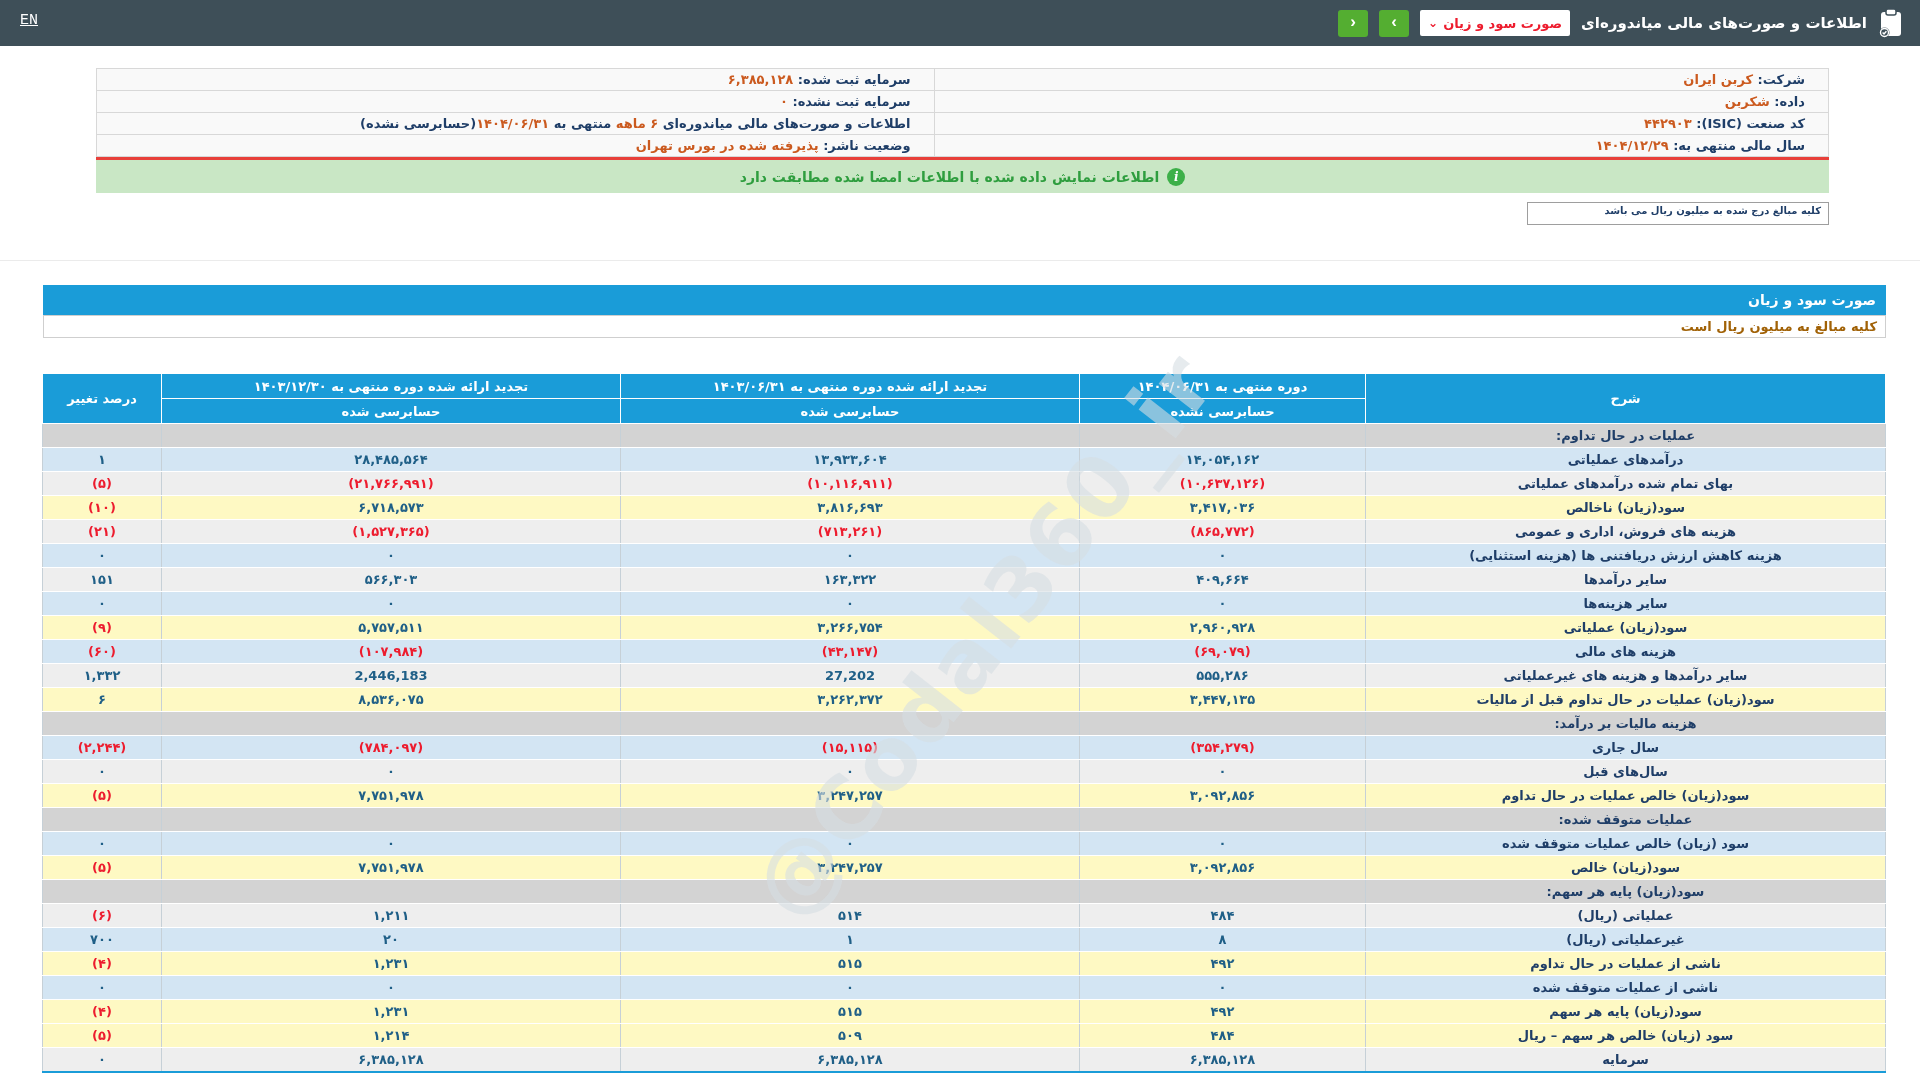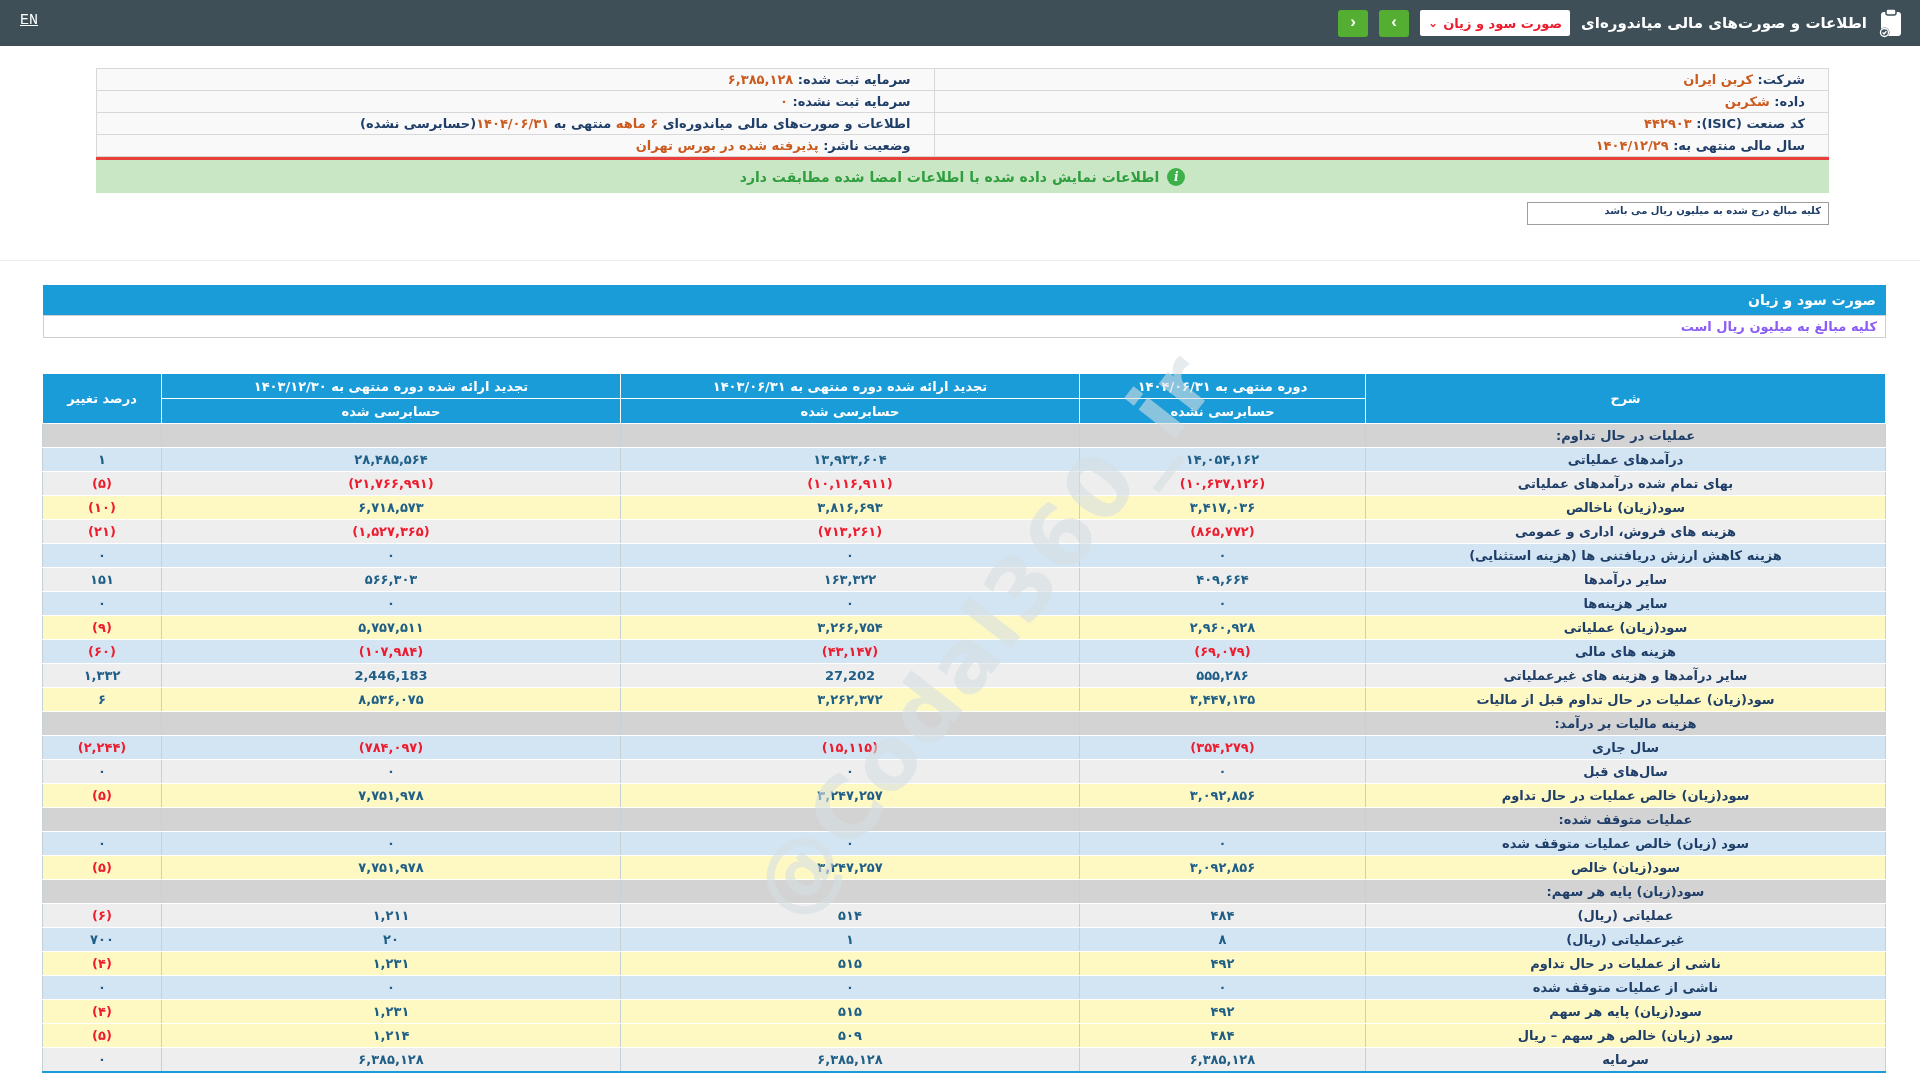--- a/index.html
+++ b/index.html
@@ -42,21 +42,21 @@
   .unit-box { margin-top: 9px; width: 302px; height: 23px; border: 1px solid #9e9e9e;
     background: #fff; font-size: 10px; font-weight: bold; color: #1f3e68;
     padding: 2px 7px; text-align: right; }
   .divider { margin-top: 35px; border-top: 1px solid #ebebeb; }
 
   
   .statement { width: 1843px; margin: 24px 34px 0 0; position: relative; }
   .blue-bar { background: #1a9cd8; color: #fff; height: 30px; line-height: 30px;
     padding: 0 10px; font-weight: bold; font-size: 14px; text-align: right; }
   .unit-row { height: 23px; line-height: 21px; border: 1px solid #cfcfcf; background: #fff;
-    font-size: 13px; font-weight: bold; color: #8b5cf6; padding: 0 8px; text-align: right; }
+    font-size: 13px; font-weight: bold; color: #a16207; padding: 0 8px; text-align: right; }
   .main-table { width: 100%; margin-top: 35px; border-collapse: collapse; table-layout: fixed;
     border-bottom: 2px solid #1a9cd8; }
   .main-table thead th { background: #1a9cd8; color: #fff; font-size: 13px; font-weight: bold;
     height: 25px; border: 1px solid #fff; text-align: center; }
   .main-table tbody td { height: 23px; line-height: 23px; font-size: 13px;
     border: 1px solid; border-color: #fff #c6d0d7; overflow: hidden; white-space: nowrap; }
   .main-table td.lbl { text-align: center; padding: 0 8px; color: #1f3e68; font-weight: 600; }
   .main-table td.num { text-align: center; color: #1f5f87; font-weight: bold; }
   .main-table td.num.neg { color: #ed1c2e; }
   .r-section td { background: #d3d3d3; }

